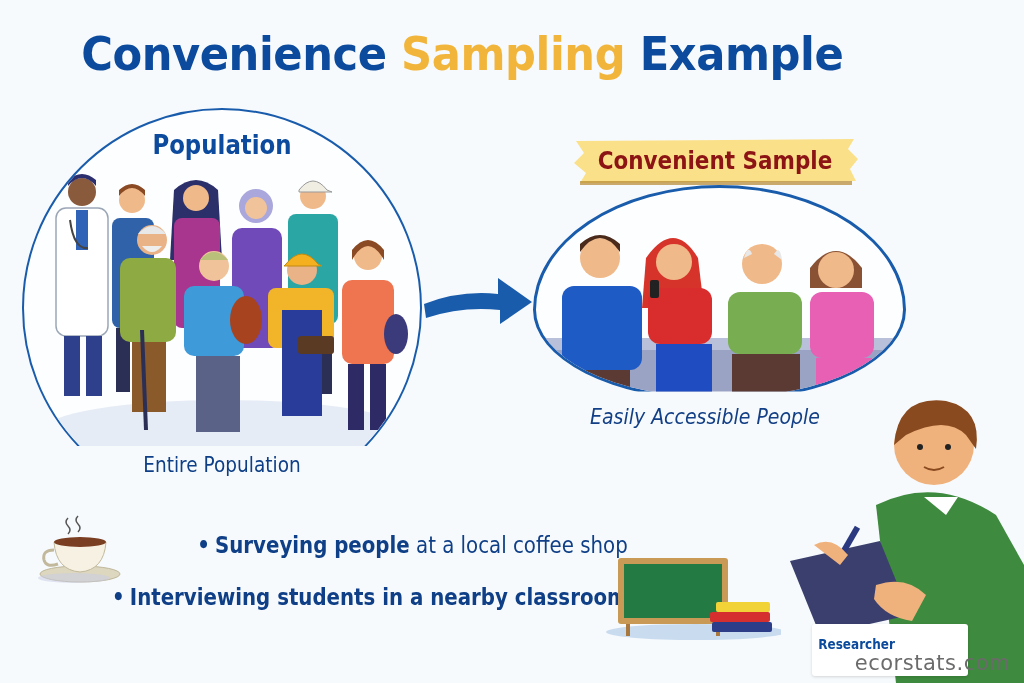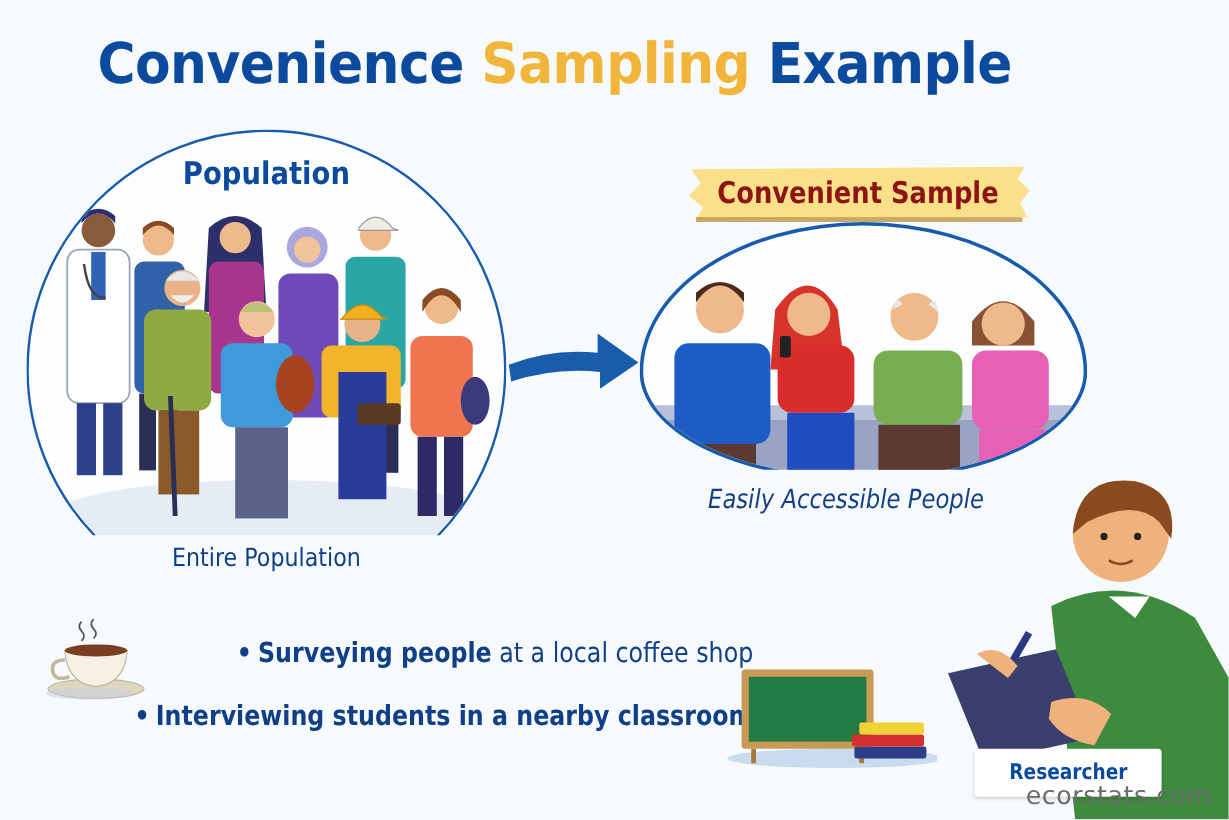--- a/index.html
+++ b/index.html
@@ -76,25 +76,25 @@
   }
   .bullet + .bullet { margin-top: 22px; }
   .bullet b { font-weight: bold; }
   .bullet .dot { font-weight: bold; margin-right: 6px; }
 
   .coffee { position: absolute; left: 34px; top: 512px; width: 90px; height: 72px; }
   .chalkboard { position: absolute; left: 596px; top: 552px; width: 185px; height: 90px; }
 
   .researcher { position: absolute; left: 786px; top: 385px; width: 238px; height: 298px; }
   .researcher-label {
-    position: absolute; left: 812px; top: 624px; width: 156px; height: 40px;
+    position: absolute; left: 812px; top: 624px; width: 156px; height: 52px;
     background: #ffffff; border-radius: 3px;
     box-shadow: 0 1px 3px rgba(0,0,0,0.15);
-    text-align: center; line-height: 40px;
-    font-size: 18px; font-weight: bold; color: #0b4a9c;
+    line-height: 40px;
+    font-size: 14px; font-weight: bold; color: #0b4a9c;
     font-family: "DejaVu Sans", sans-serif;
   }
   .researcher-label span { display: inline-block; transform: scaleX(0.86); }
 
   .footer {
     position: absolute; left: 0; top: 651px; width: 1010px; text-align: right;
     font-size: 21px; color: #6b6b6b; letter-spacing: 0.5px;
     font-family: "DejaVu Sans", sans-serif;
   }
 </style>

